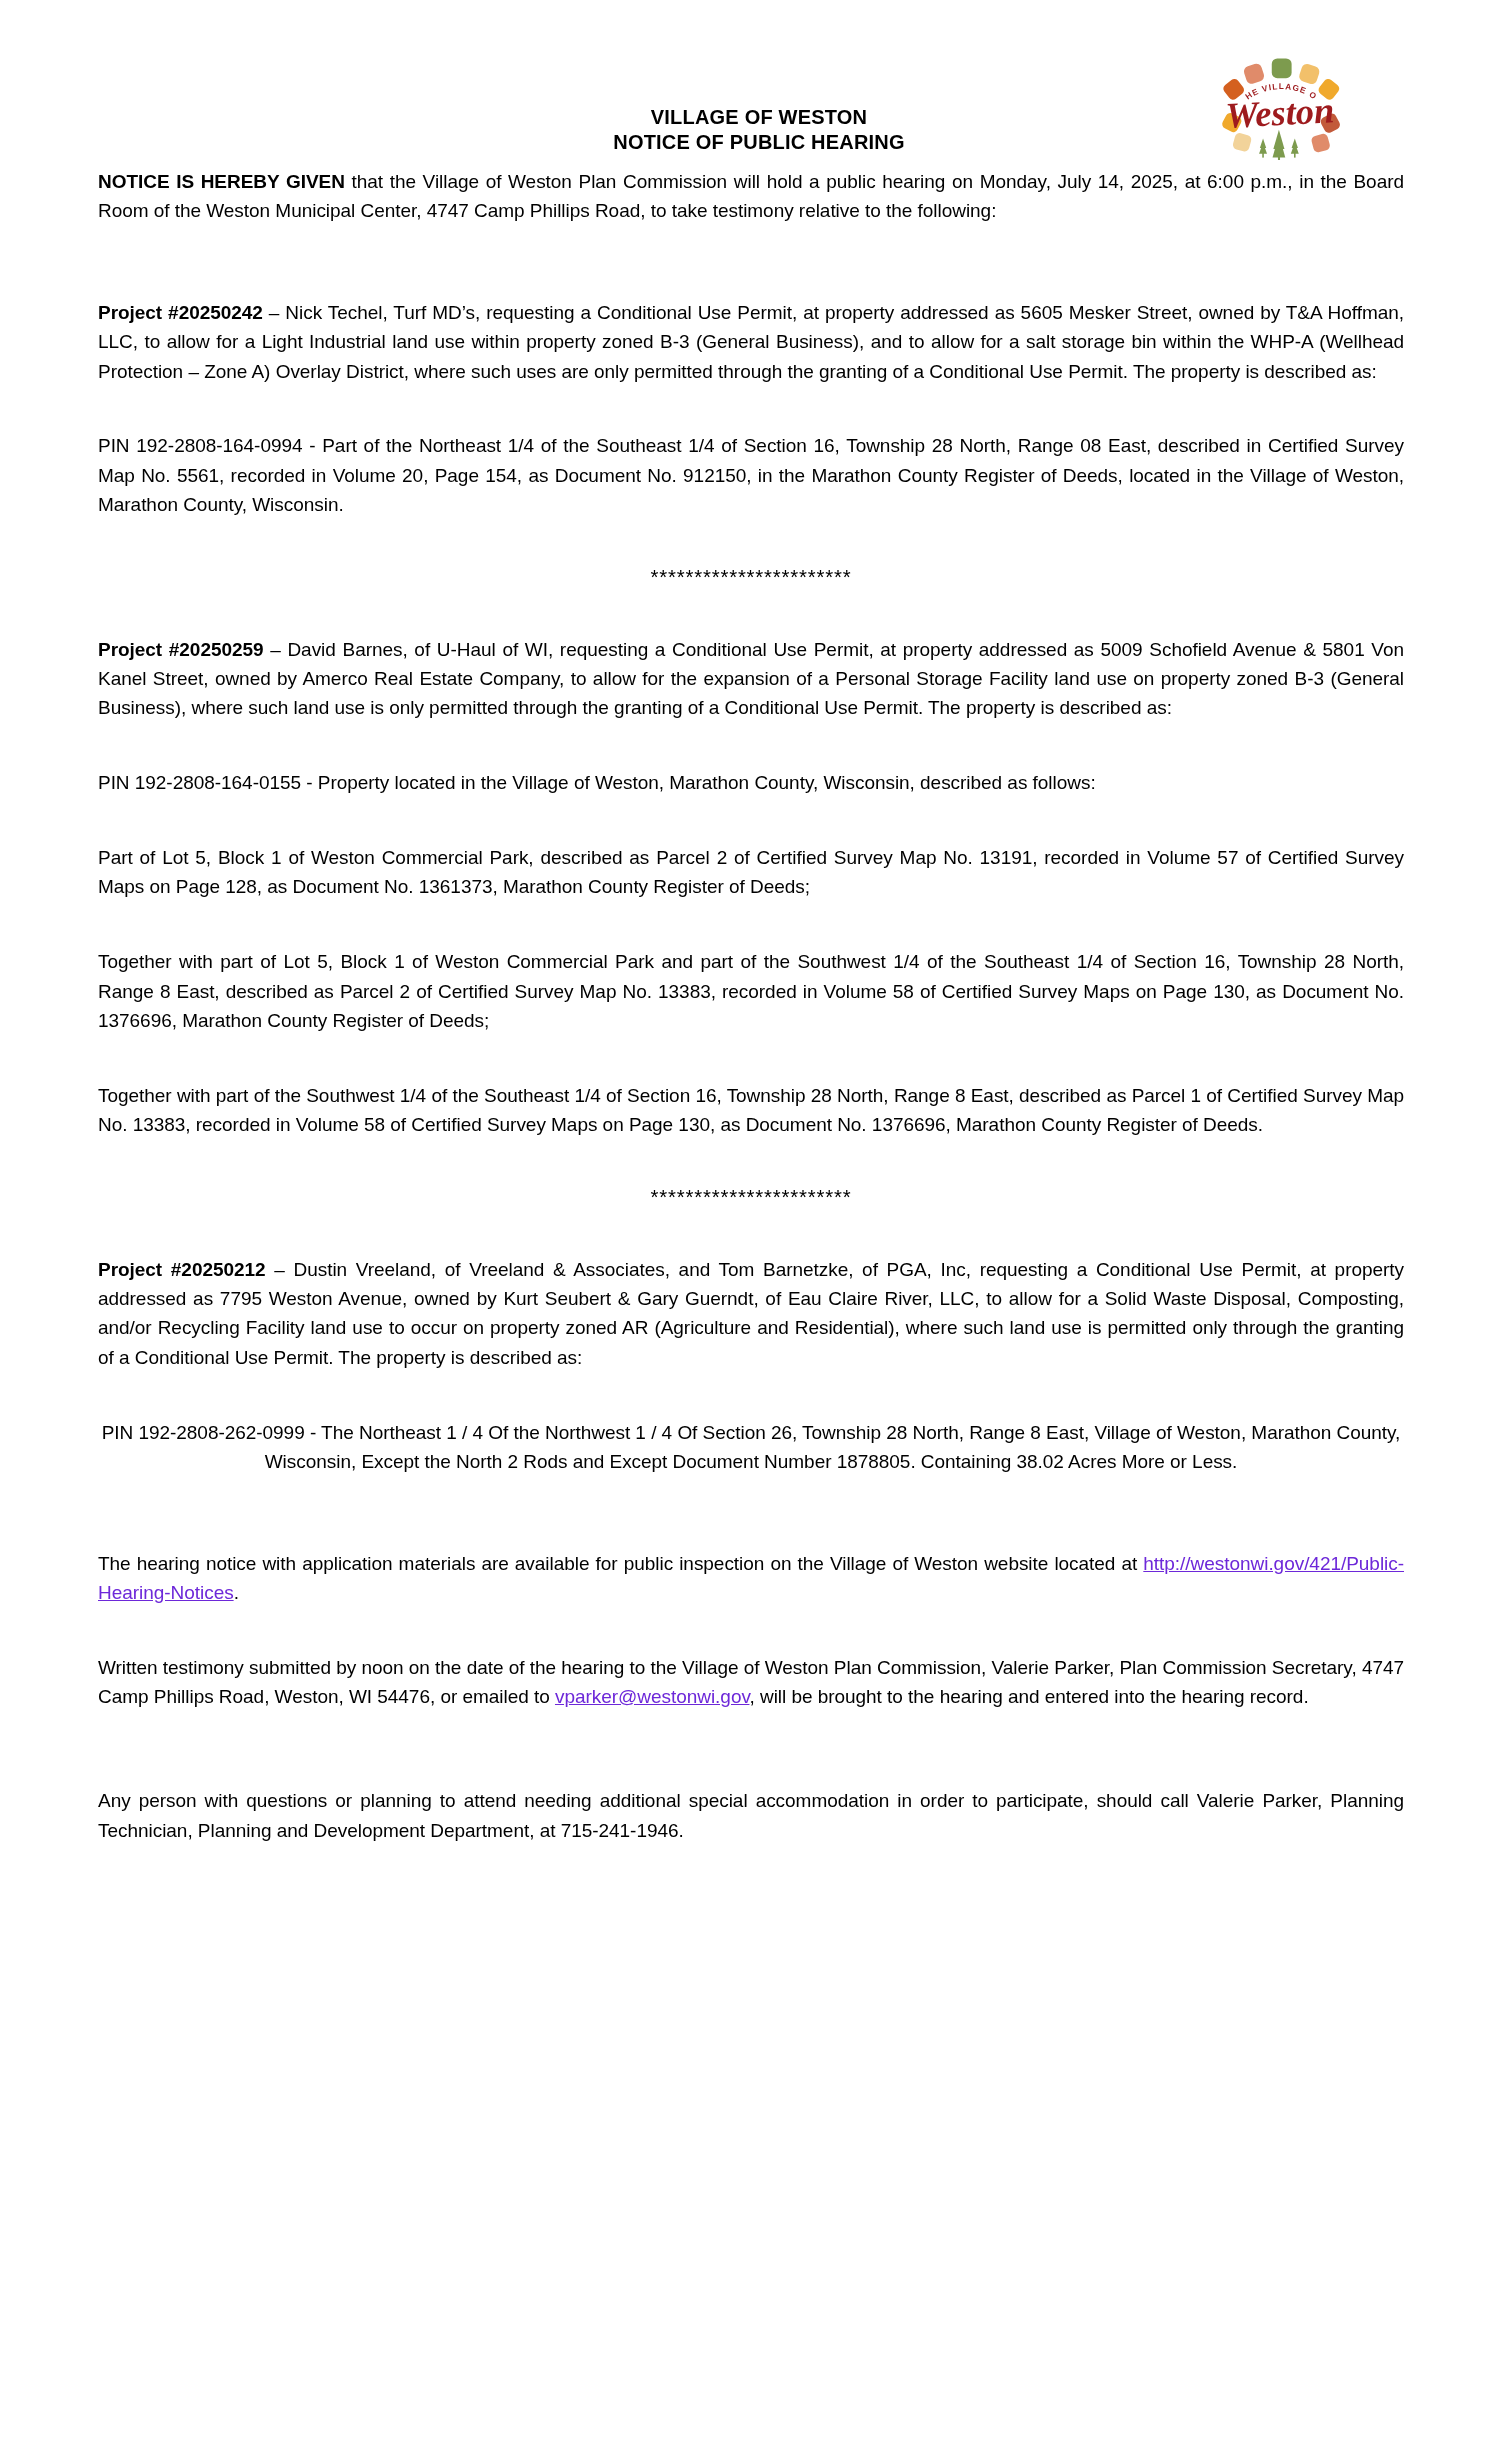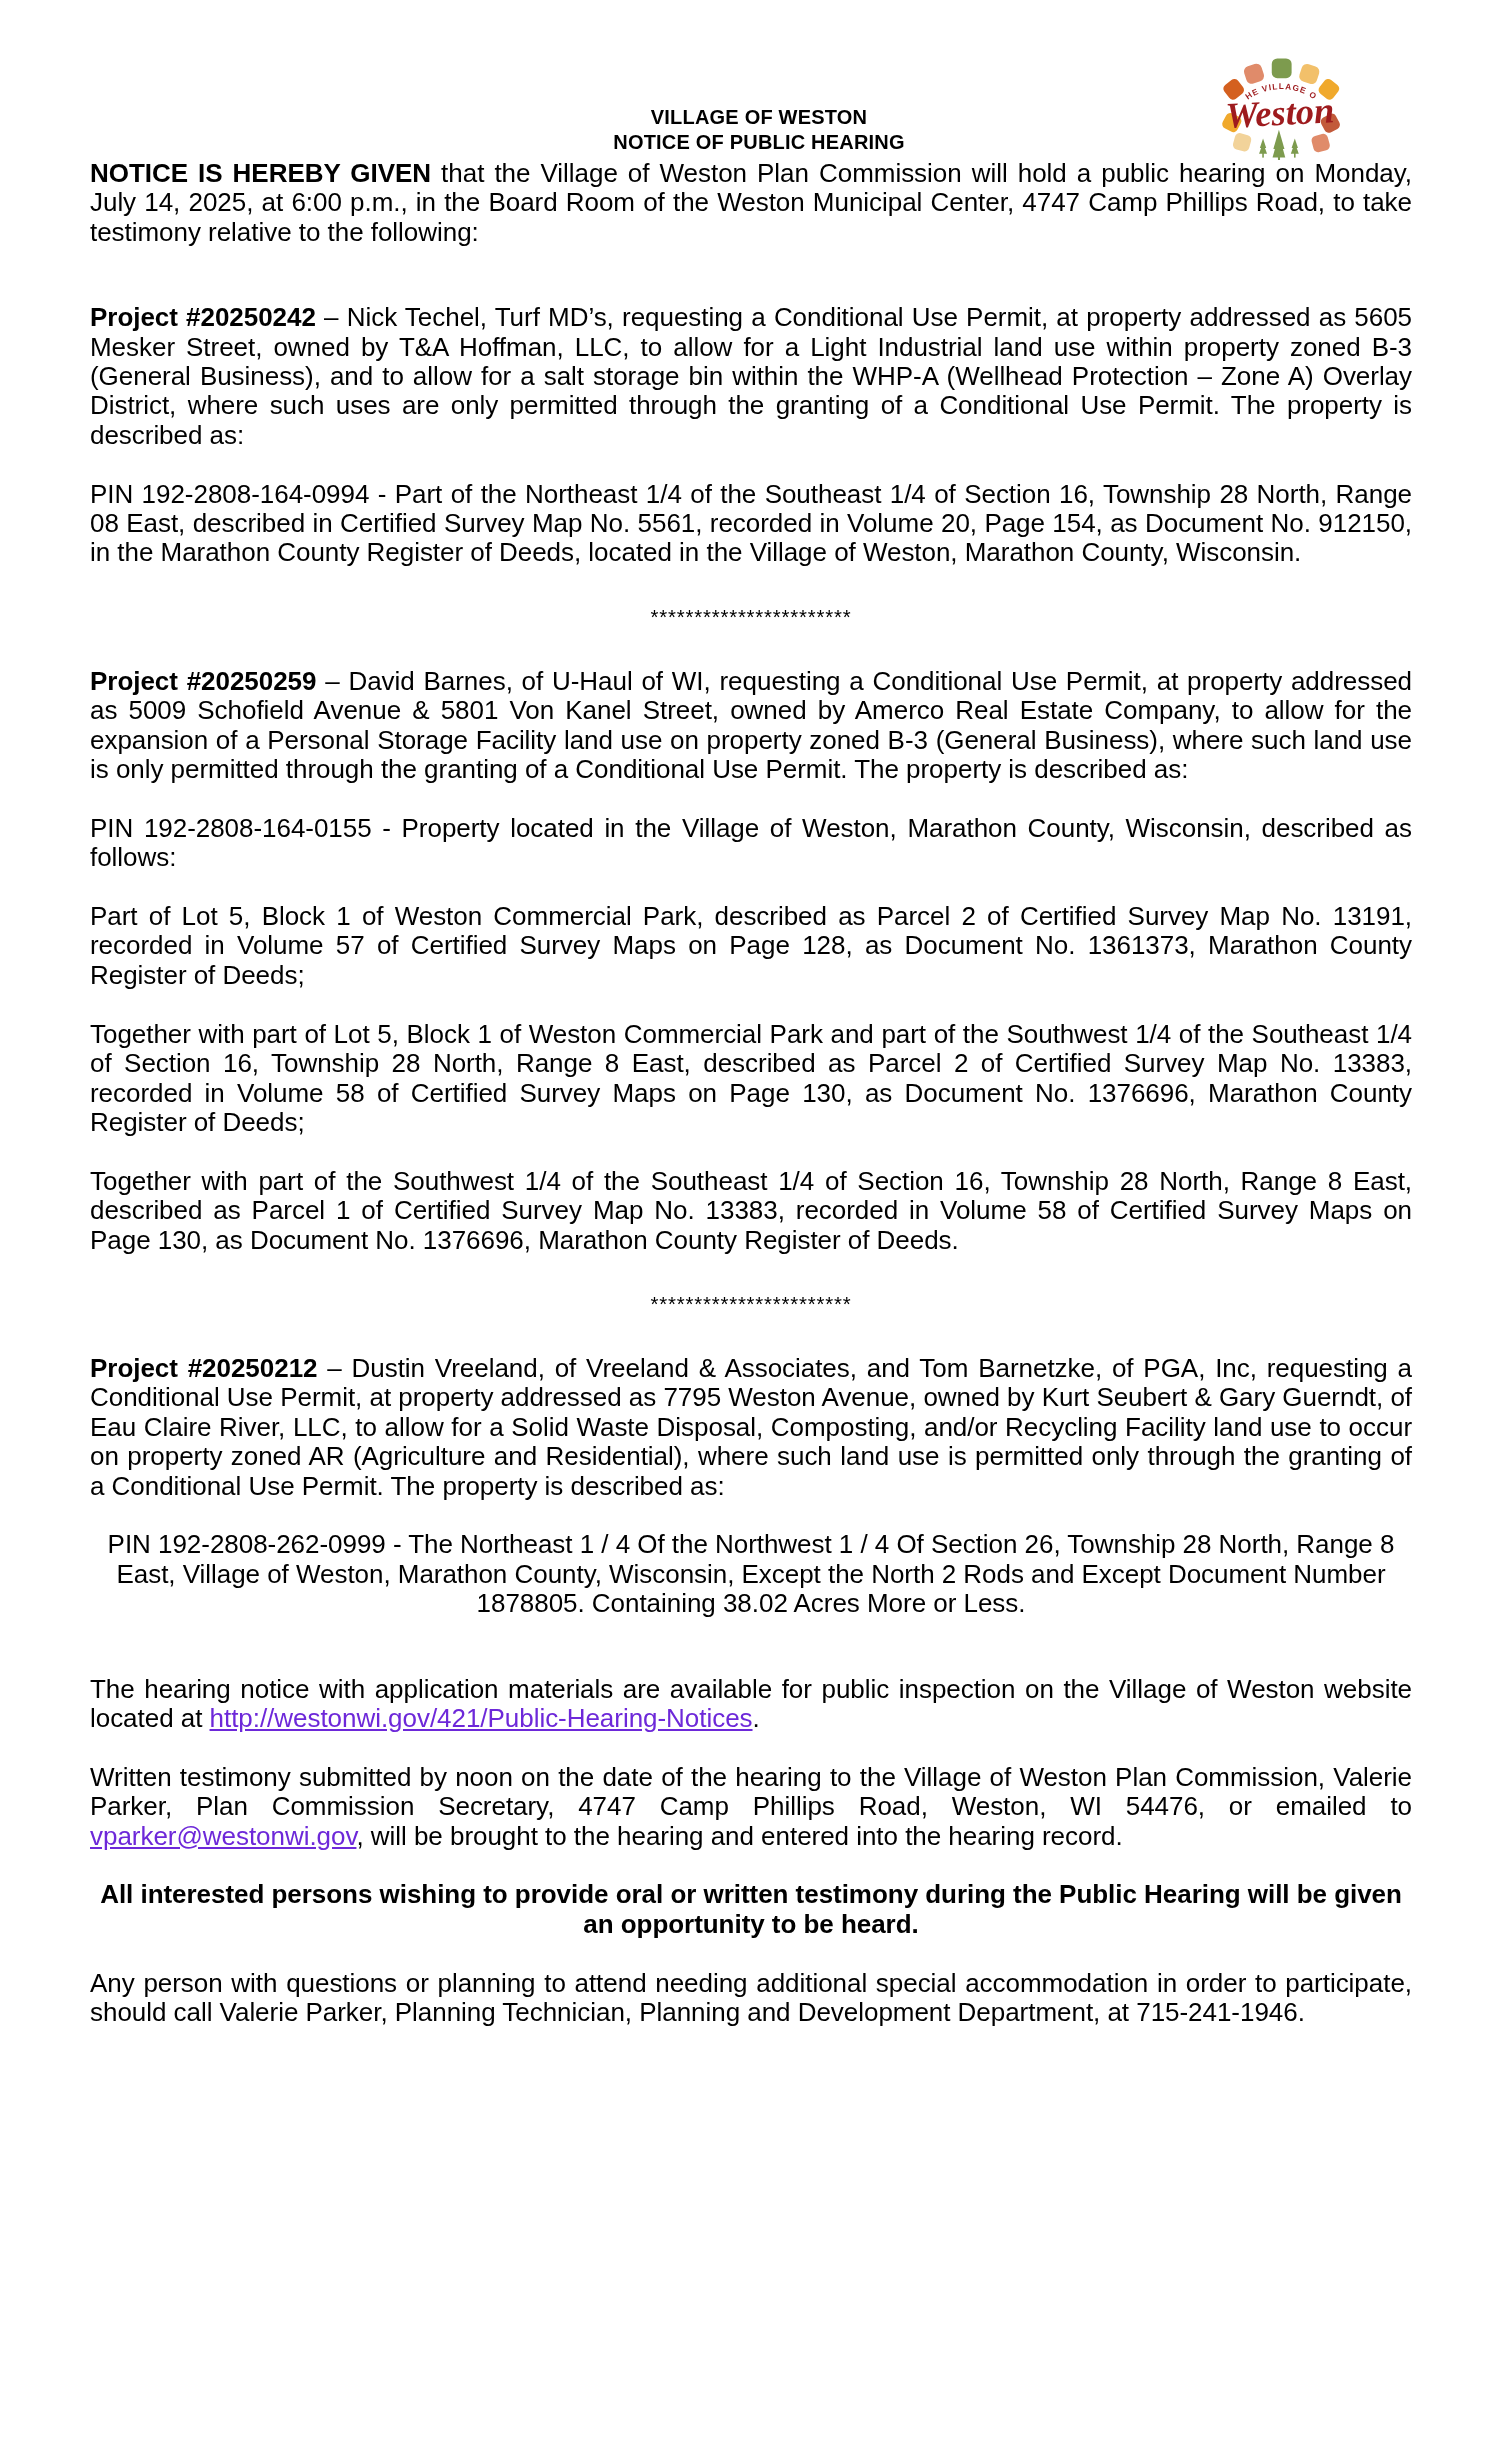--- a/index.html
+++ b/index.html
@@ -46,22 +46,22 @@
     position: absolute;
     right: 48px;
     top: 33px;
     width: 167px;
     height: 127px;
   }
   .logo svg { display: block; width: 167px; height: 127px; }
 
   
   p.body-text {
-    margin: 0;
-    font-size: 26px;
+    margin: 8px;
+    font-size: 19px;
     line-height: 29.4px;
     text-align: justify;
     text-justify: inter-word;
     letter-spacing: -0.04px;
   }
   p.body-text.nojustify { text-align: center; }
   .gap-sm { height: 29.4px; }
   .gap-md { height: 36px; }
   .gap-xl { height: 56px; }
 
@@ -198,21 +198,20 @@
   <div class="gap-xl"></div>
 
   <p class="body-text"><span>The hearing notice with application materials are available for public inspection on the Village of Weston website located at </span><a class="link" href="#">http://westonwi.gov/421/Public-Hearing-Notices</a><span>.</span></p>
 
   <div class="gap-sm"></div>
 
   <p class="body-text"><span>Written testimony submitted by noon on the date of the hearing to the Village of Weston Plan Commission, Valerie Parker, Plan Commission Secretary, 4747 Camp Phillips Road, Weston, WI  54476, or emailed to </span><a class="link" href="#">vparker@westonwi.gov</a><span>, will be brought to the hearing and entered into the hearing record.</span></p>
 
   <div class="gap-sm"></div>
 
-  <p class="body-text nojustify"><b>All interested persons wishing to provide oral or written testimony during the Public Hearing will be given an opportunity to be heard.</b></p>
 
   <div class="gap-sm"></div>
 
   <p class="body-text">Any person with questions or planning to attend needing additional special accommodation in order to participate, should call Valerie Parker, Planning Technician, Planning and Development Department, at 715-241-1946.</p>
 
 
 </div>
 
 
 </body></html>

